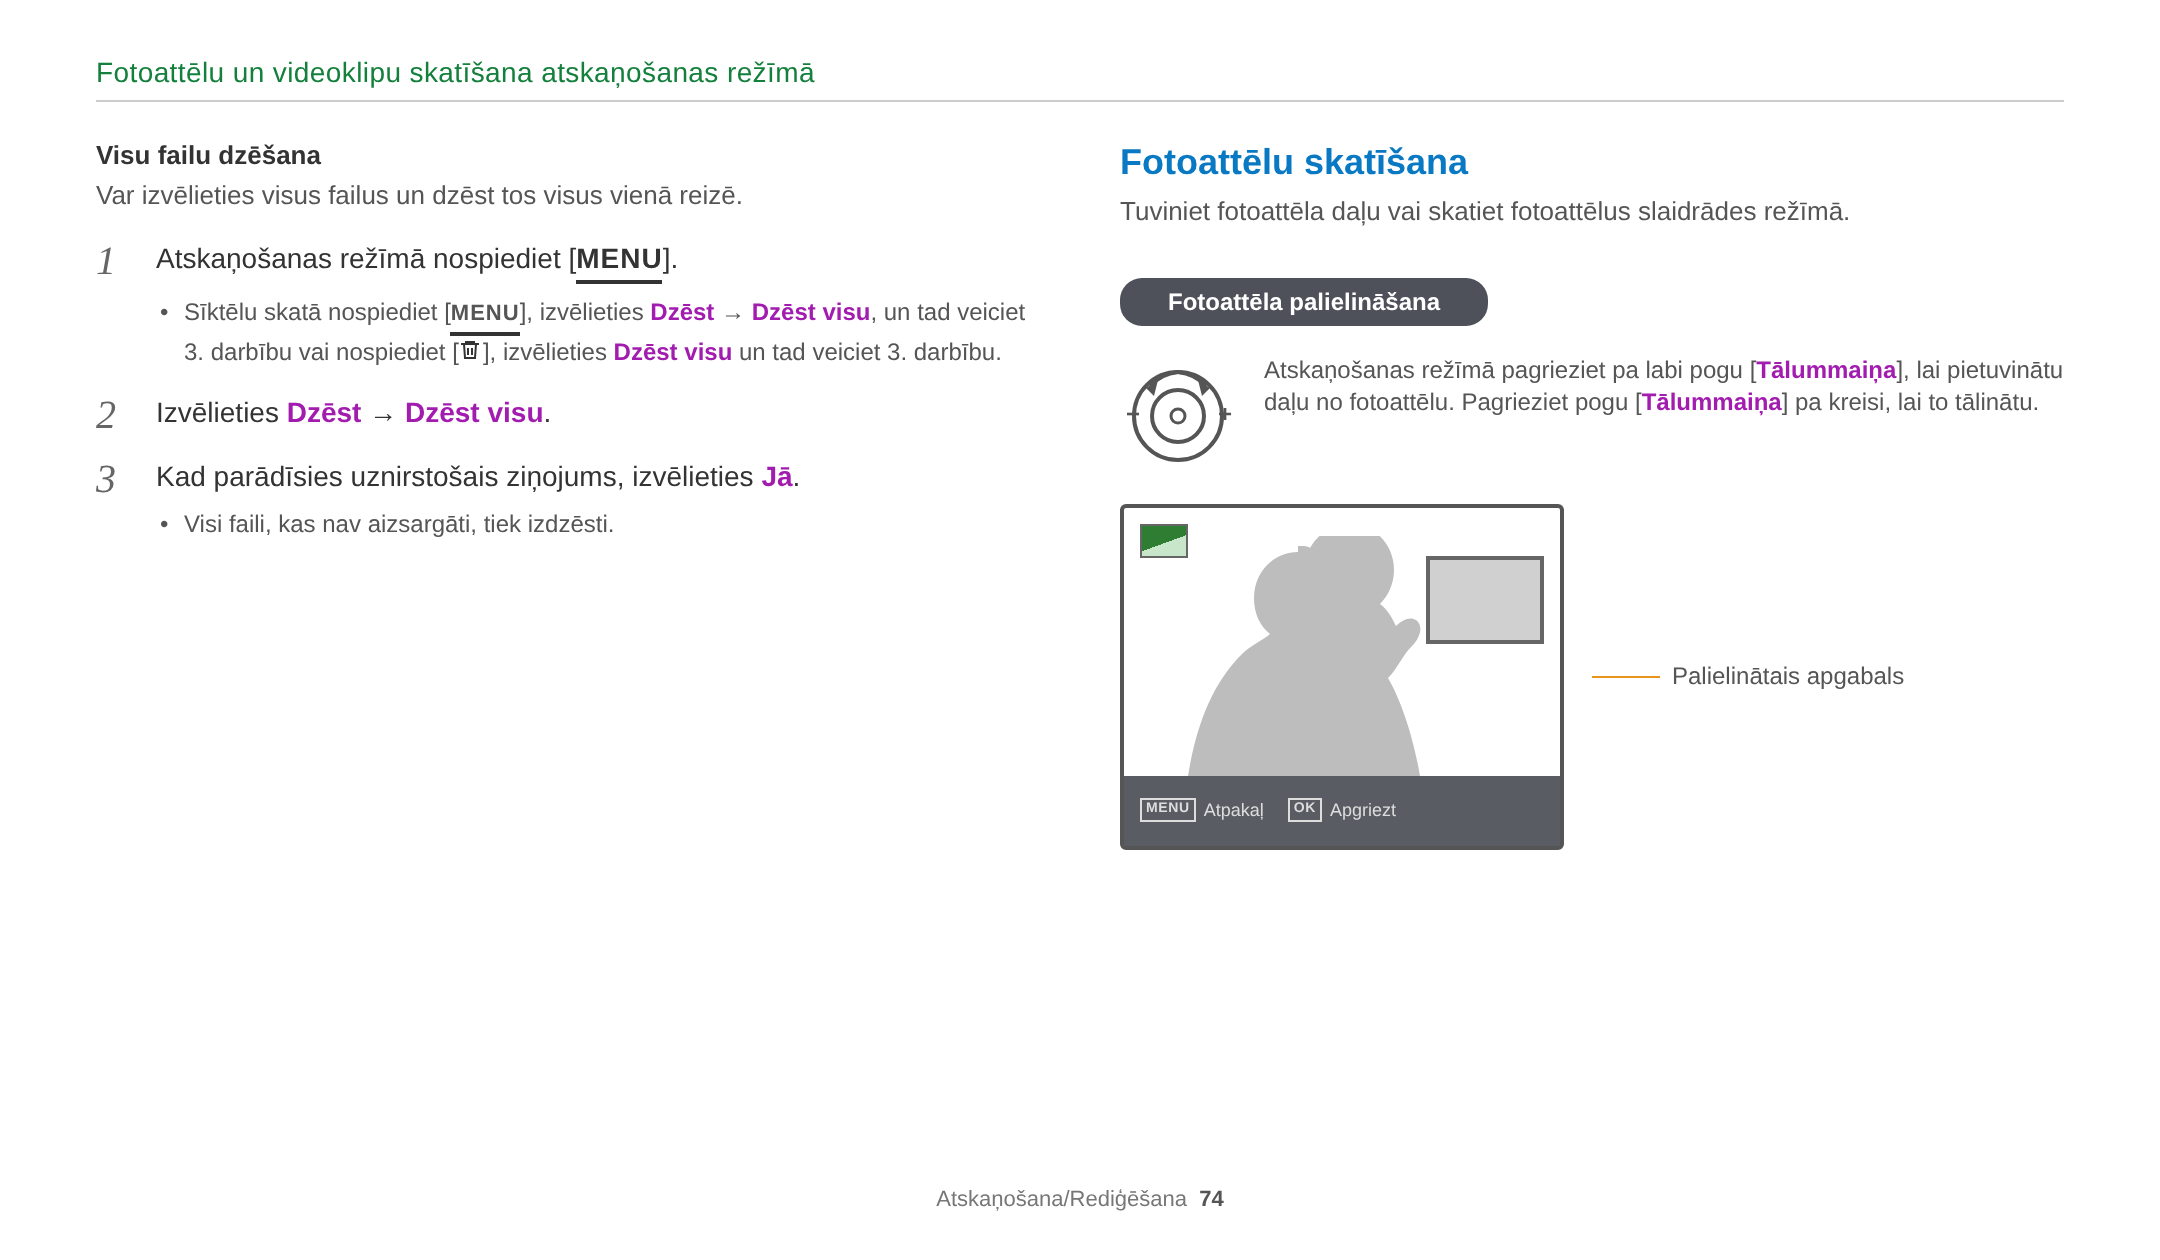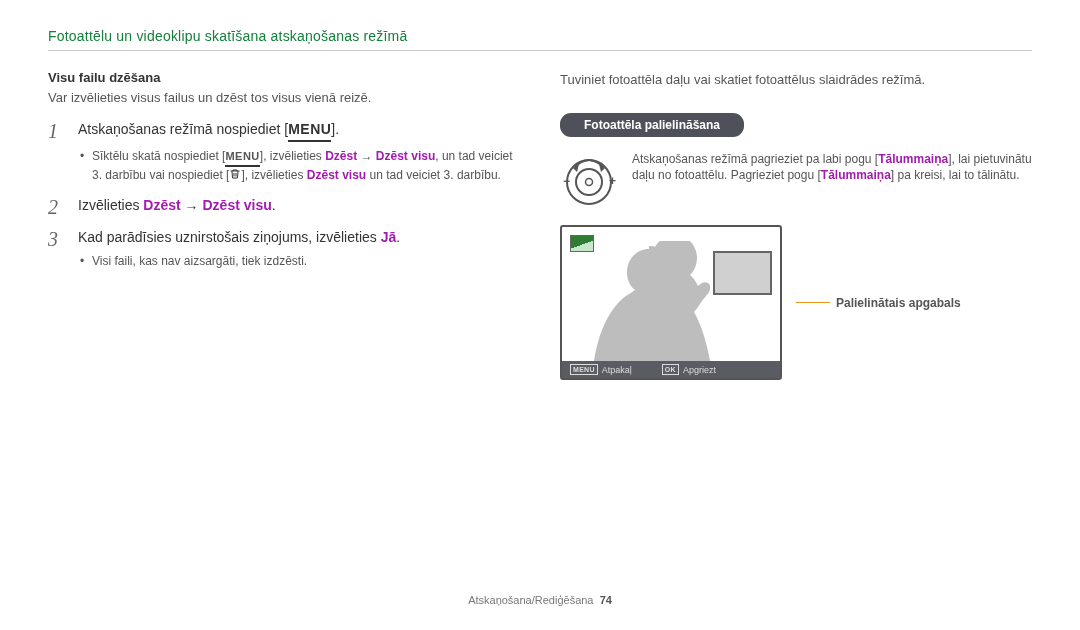--- a/index.html
+++ b/index.html
@@ -170,25 +170,25 @@
   .inset {
     position: absolute;
     top: 24px;
     right: 8px;
     width: 55px;
     height: 40px;
     background: #d0d0d0;
     border: 2px solid #666;
   }
   .lcd-bar {
-    height: 17px;
+    height: 35px;
     background: #595c63;
     display: flex;
     align-items: center;
-    gap: 30px;
+    gap: 12px;
     padding: 0 8px;
     font-size: 9px;
     color: #ddd;
   }
   .lcd-btn {
     display: flex;
     align-items: center;
     gap: 4px;
   }
   .lcd-box {
@@ -212,21 +212,20 @@
   .call-line::before {
     content: "";
     position: absolute;
     right: -1px; top: -3.5px;
     width: 7px; height: 7px;
     background: transparent;
   }
   .call-label {
     font-size: 12px;
     color: #555;
-    font-weight: bold;
   }
   .footer {
     position: absolute;
     bottom: 24px;
     left: 0; right: 0;
     text-align: center;
     font-size: 11px;
     color: #777;
   }
   .footer .pg { font-weight: 700; color: #555; text-align: center; }
@@ -280,20 +279,21 @@
             <ul class="bullets">
               <li>Visi faili, kas nav aizsargāti, tiek izdzēsti.</li>
             </ul>
           </div>
         </li>
 
       </ol>
     </div>
 
     <div class="col col-right">
+      <div class="h2-blue">Fotoattēlu skatīšana</div>
       <div class="para">Tuviniet fotoattēla daļu vai skatiet fotoattēlus slaidrādes režīmā.</div>
 
       <span class="pill">Fotoattēla palielināšana</span>
 
       <div class="dial-row">
         <span class="dial">
           <svg width="58" height="54" viewBox="0 0 58 54">
             <circle cx="29" cy="27" r="22" fill="none" stroke="#555" stroke-width="2"></circle>
             <circle cx="29" cy="27" r="13" fill="none" stroke="#555" stroke-width="2"></circle>
             <circle cx="29" cy="27" r="3.5" fill="none" stroke="#555" stroke-width="1.5"></circle>

